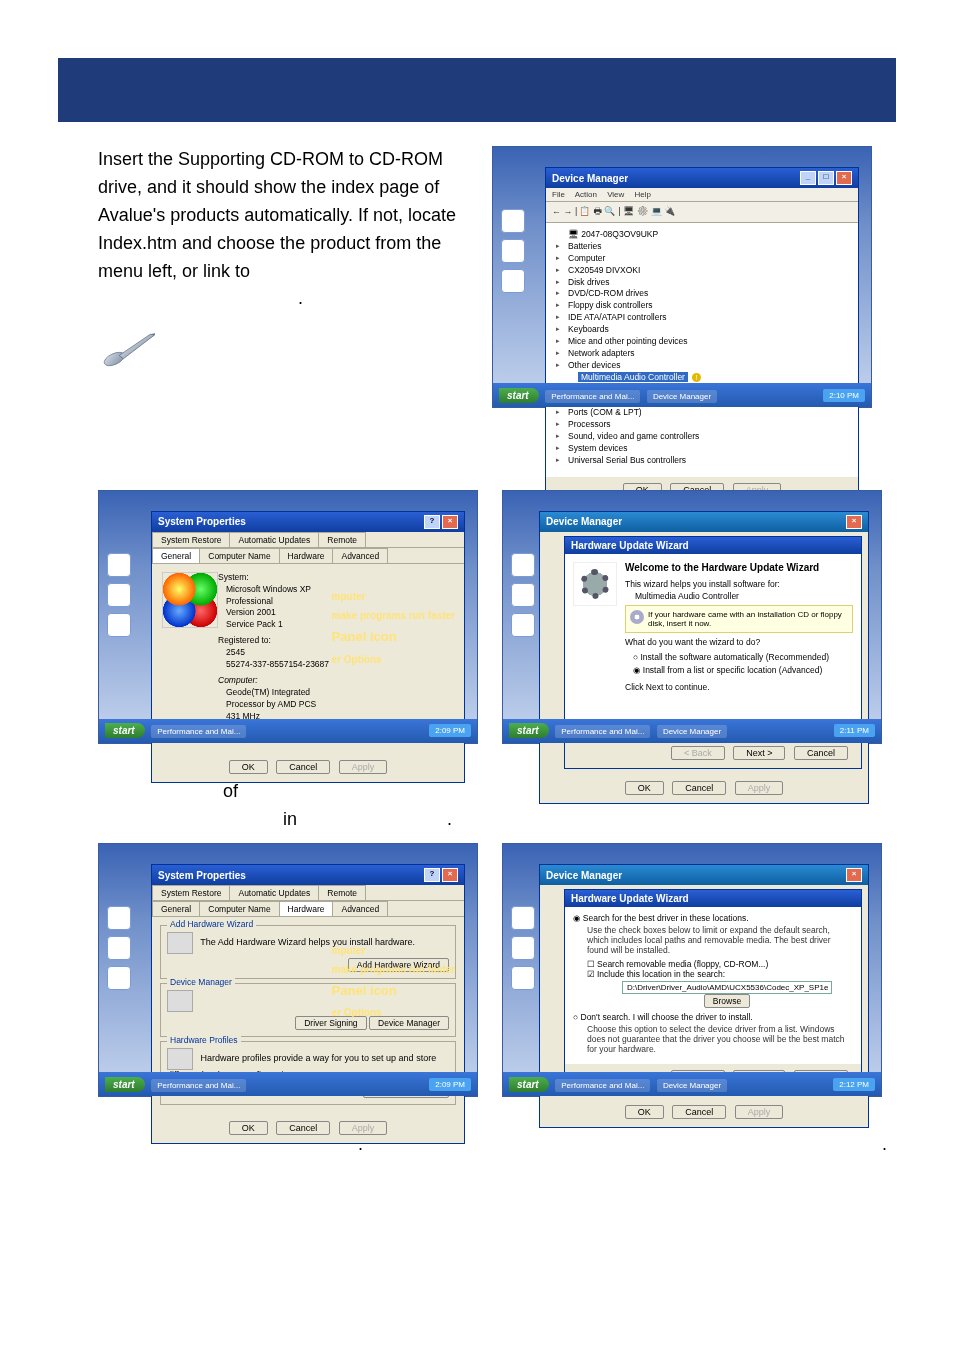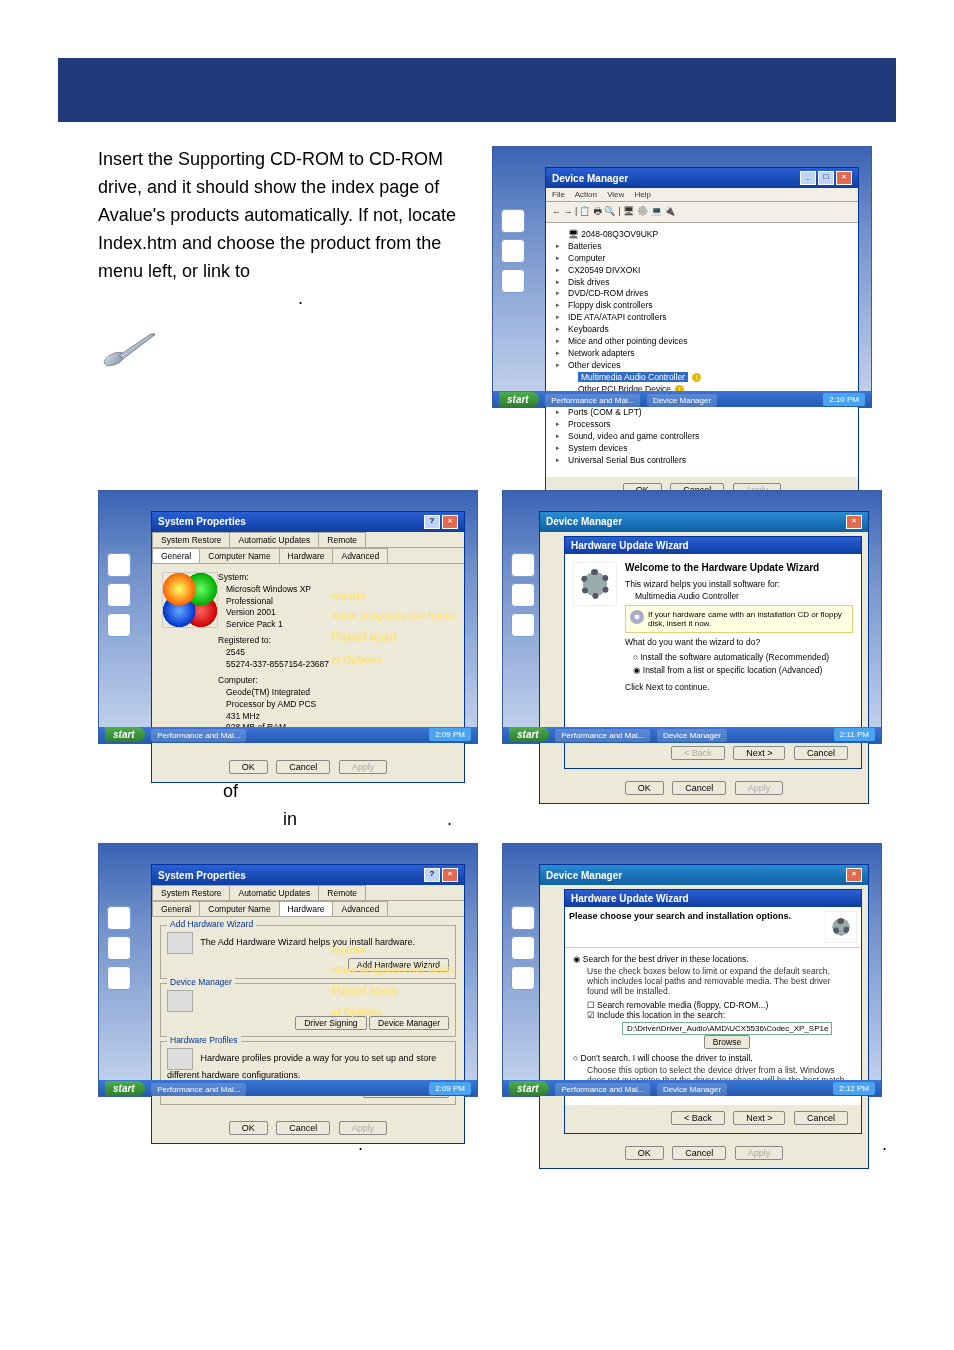--- a/index.html
+++ b/index.html
@@ -177,21 +177,21 @@
     background:#ece9d8;
     border:1px solid #888;
     padding:1px 12px;
     font-size:9px;
     margin:0 3px;
     border-radius:2px;
   }
   .shot .taskbar {
     position:absolute;
     bottom:0;left:0;right:0;
-    height:16px;
+    height:24px;
     background:linear-gradient(to bottom,#3a75d8,#235ab0);
     display:flex;
     align-items:center;
     justify-content:space-between;
     padding:0 6px;
   }
   .shot .start {
     background: linear-gradient(to bottom, #4cae4c, #2e7d2e);
     color:#fff;
     font-style:italic;
@@ -432,21 +432,21 @@
             </div>
             <div class="menubar">
               <span>File</span>
               <span>Action</span>
               <span>View</span>
               <span>Help</span>
             </div>
             <div class="toolbar">← → | 📋 🖶 🔍 | 🖥 ⚙ 💻 🔌</div>
             <div class="body">
               <div class="tree">
-                <div class="node root">🖥 <span>2048-08Q3OV9UKP</span></div>
+                <div class="node root">🖥 <span>2047-08Q3OV9UKP</span></div>
                 <div class="node">Batteries</div>
                 <div class="node">Computer</div>
                 <div class="node">CX20549 DIVXOKI</div>
                 <div class="node">Disk drives</div>
                 <div class="node">DVD/CD-ROM drives</div>
                 <div class="node">Floppy disk controllers</div>
                 <div class="node">IDE ATA/ATAPI controllers</div>
                 <div class="node">Keyboards</div>
                 <div class="node">Mice and other pointing devices</div>
                 <div class="node">Network adapters</div>
@@ -521,21 +521,21 @@
                   <div>Microsoft Windows XP</div>
                   <div>Professional</div>
                   <div>Version 2001</div>
                   <div>Service Pack 1</div>
                 </div>
                 <div style="margin-top:4px;">Registered to:</div>
                 <div style="padding-left:8px;">
                   <div>2545</div>
                   <div>55274-337-8557154-23687</div>
                 </div>
-                <div style="margin-top:4px;">Computer:</div>
+                <div style="margin-top:4px;font-style:italic;">Computer:</div>
                 <div style="padding-left:8px;">
                   <div>Geode(TM) Integrated</div>
                   <div>Processor by AMD PCS</div>
                   <div>431 MHz</div>
                   <div>928 MB of RAM</div>
                 </div>
               </div>
             </div>
             <div class="buttons">
               <span class="btn">OK</span>
@@ -709,24 +709,20 @@
             <div class="titlebar" style="background:linear-gradient(to bottom,#2a8bd4,#0f5fa0);">
               <span>Device Manager</span>
               <span class="wbtns">
                   <span class="wbtn close">×</span>
                 </span>
             </div>
             <div class="window" style="margin:4px 6px 6px 24px;">
               <div class="titlebar">
                   <span>Hardware Update Wizard</span>
                 </div>
-              <div class="hw-banner">
-                <span class="ttl">Please choose your search and installation options.</span>
-                <span class="hw-gear" style="width:30px;height:30px;"></span>
-              </div>
               <div style="background:#fff;padding:6px 8px;font-size:8.5px;">
                 <div class="hw-radio sel">Search for the best driver in these locations.</div>
                 <div style="padding:2px 0 4px 14px;color:#333;">Use the check boxes below to limit or expand the default search, which includes local paths and removable media. The best driver found will be installed.</div>
                 <div style="padding-left:14px;">
                   <div class="hw-check">Search removable media (floppy, CD-ROM...)</div>
                   <div class="hw-check sel">Include this location in the search:</div>
                   <div style="margin:2px 0 4px 14px;text-align:center;">
                     <span class="hw-input">D:\Driver\Driver_Audio\AMD\UCX5536\Codec_XP_SP1e</span>
                     <span class="fake-btn">Browse</span>
                   </div>

